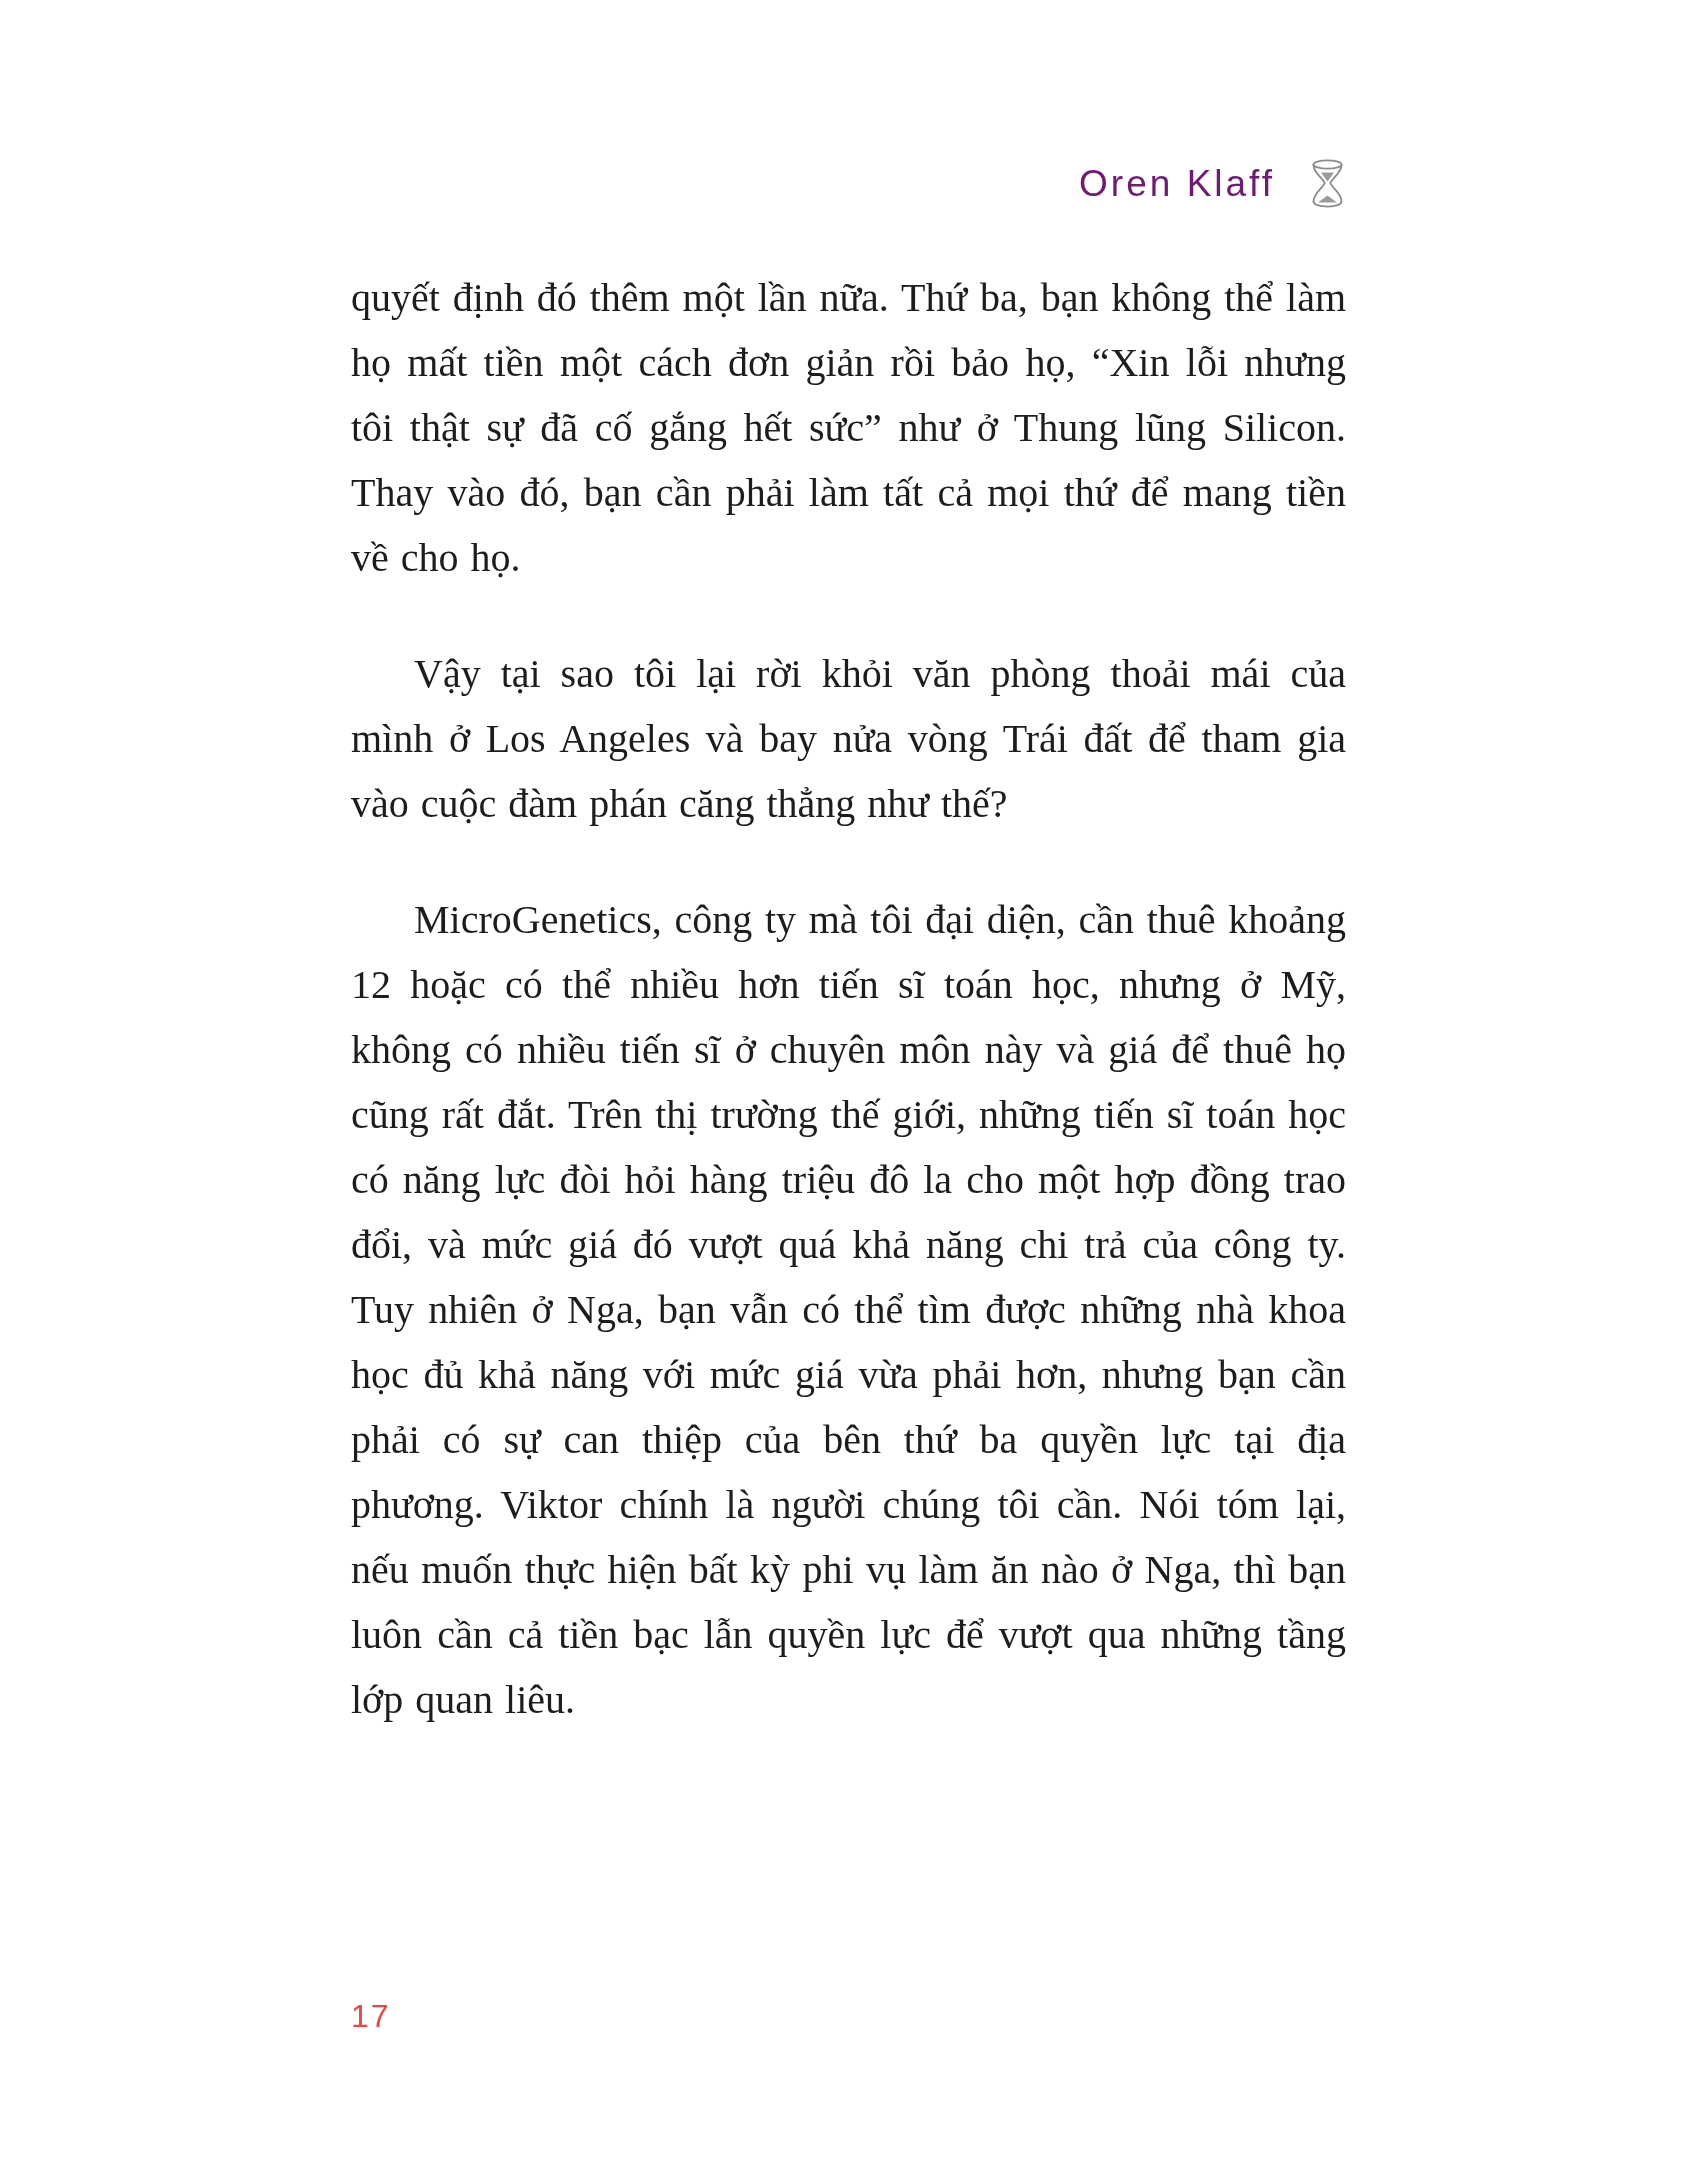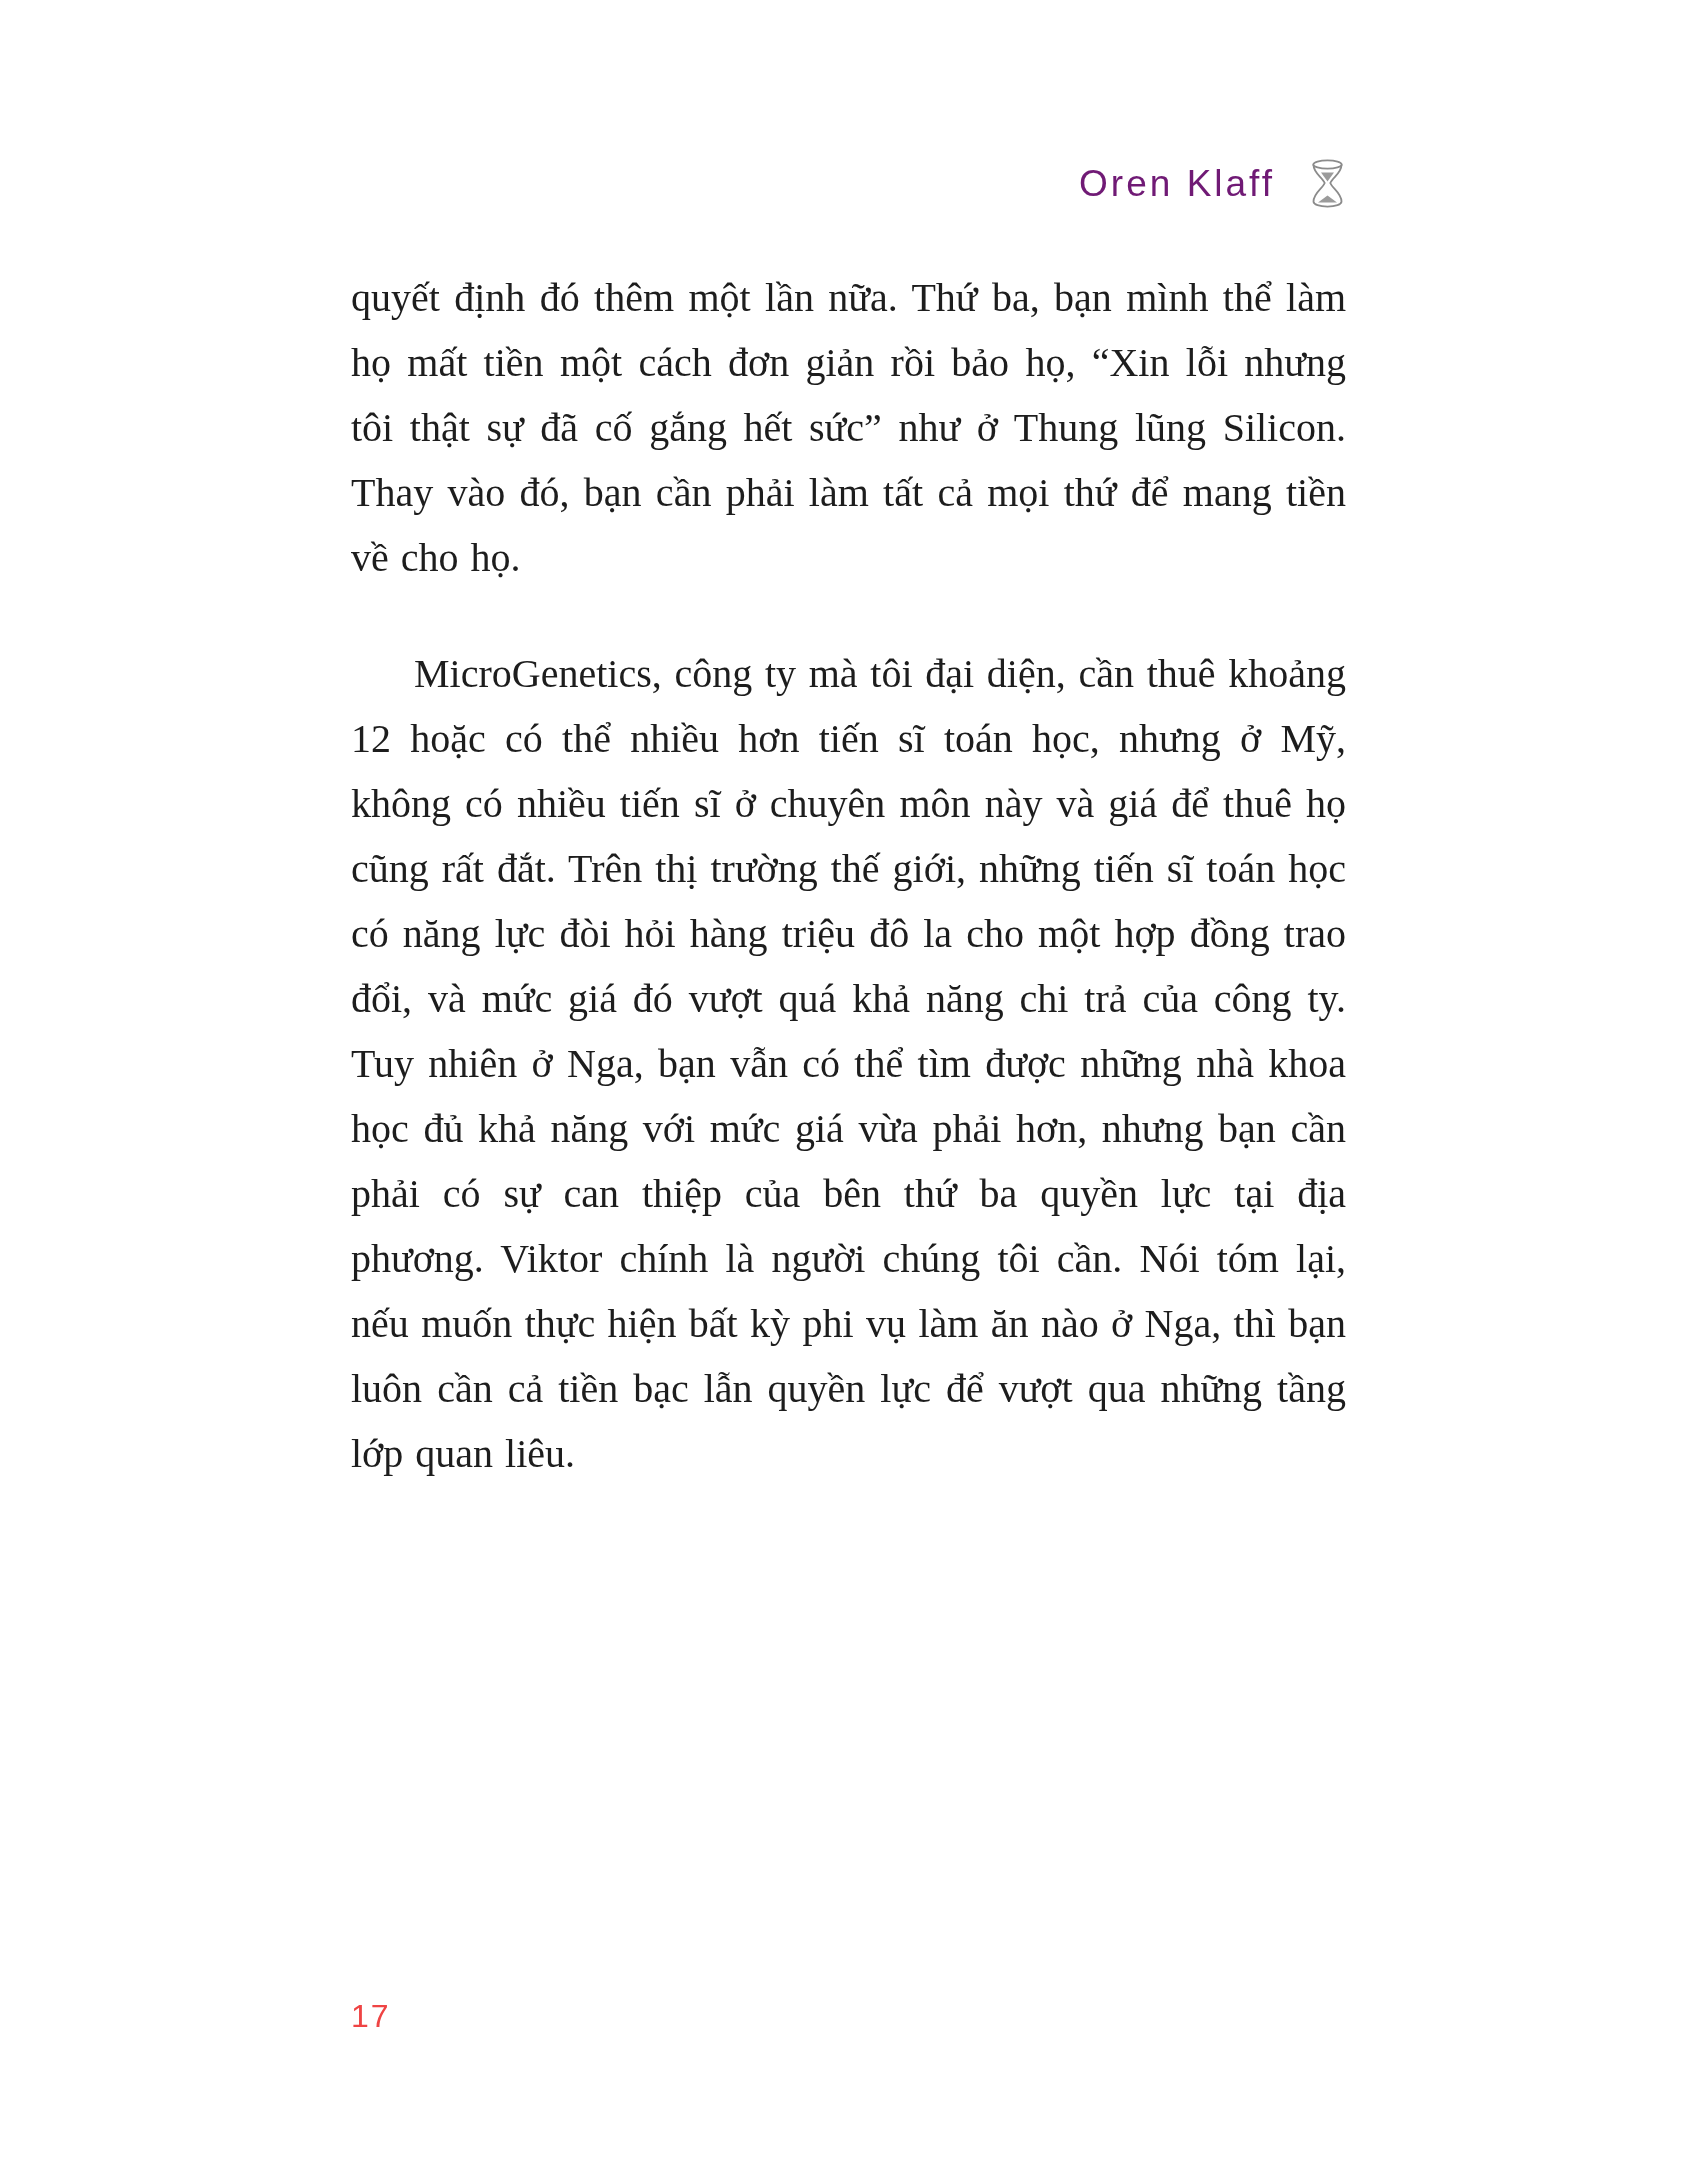--- a/index.html
+++ b/index.html
@@ -85,21 +85,22 @@
         <svg class="hourglass" viewBox="0 0 36 50" aria-hidden="true">
           <path d="M4 7 C4 15, 13 19.5, 15.2 25 C13 30.5, 4 35, 4 43.5 C4 46.6, 10 48.6, 18 48.6 C26 48.6, 32 46.6, 32 43.5 C32 35, 23 30.5, 20.8 25 C23 19.5, 32 15, 32 7" fill="none" stroke="#8b8b8b" stroke-width="1.8" stroke-linecap="round"></path>
           <ellipse cx="18" cy="6.5" rx="14.2" ry="4.2" fill="#ffffff" stroke="#8b8b8b" stroke-width="1.8"></ellipse>
           <path d="M11.5 14.5 L24.5 14.5 L18 23.5 Z" fill="#9b9b9b"></path>
           <path d="M18 37.5 L27.5 44.6 L8.5 44.6 Z" fill="#9b9b9b"></path>
         </svg>
       </span>
     </div>
 
     <div class="body-text">
-      <p>quyết định đó thêm một lần nữa. Thứ ba, bạn mình thể làm họ mất tiền một cách đơn giản rồi bảo họ, “Xin lỗi nhưng tôi thật sự đã cố gắng hết sức” như ở Thung lũng Silicon. Thay vào đó, bạn cần phải làm tất cả mọi thứ để mang tiền về cho họ.</p>
+      <p>quyết định đó thêm một lần nữa. Thứ ba, bạn không thể làm họ mất tiền một cách đơn giản rồi bảo họ, “Xin lỗi nhưng tôi thật sự đã cố gắng hết sức” như ở Thung lũng Silicon. Thay vào đó, bạn cần phải làm tất cả mọi thứ để mang tiền về cho họ.</p>
+      <p class="indent">Vậy tại sao tôi lại rời khỏi văn phòng thoải mái của mình ở Los Angeles và bay nửa vòng Trái đất để tham gia vào cuộc đàm phán căng thẳng như thế?</p>
       <p class="indent">MicroGenetics, công ty mà tôi đại diện, cần thuê khoảng 12 hoặc có thể nhiều hơn tiến sĩ toán học, nhưng ở Mỹ, không có nhiều tiến sĩ ở chuyên môn này và giá để thuê họ cũng rất đắt. Trên thị trường thế giới, những tiến sĩ toán học có năng lực đòi hỏi hàng triệu đô la cho một hợp đồng trao đổi, và mức giá đó vượt quá khả năng chi trả của công ty. Tuy nhiên ở Nga, bạn vẫn có thể tìm được những nhà khoa học đủ khả năng với mức giá vừa phải hơn, nhưng bạn cần phải có sự can thiệp của bên thứ ba quyền lực tại địa phương. Viktor chính là người chúng tôi cần. Nói tóm lại, nếu muốn thực hiện bất kỳ phi vụ làm ăn nào ở Nga, thì bạn luôn cần cả tiền bạc lẫn quyền lực để vượt qua những tầng lớp quan liêu.</p>
     </div>
 
     <div class="page-number">17</div>
 
   </div>
 </div>
 
 
 </body></html>

